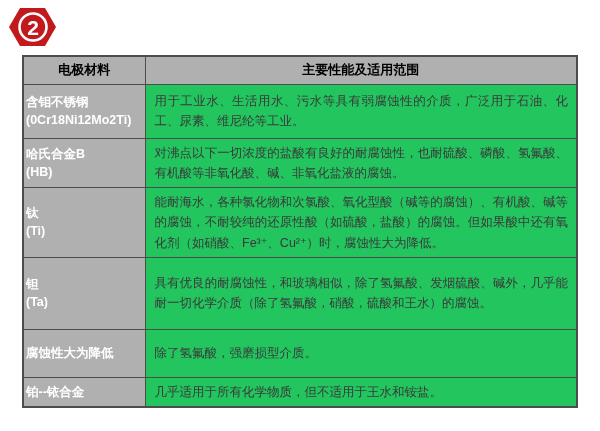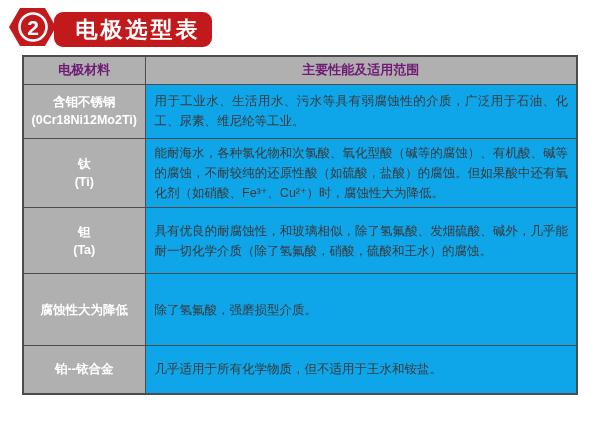--- a/index.html
+++ b/index.html
@@ -50,38 +50,38 @@
     width: 556px;
     border: 2px solid var(--border_dark, #4c4c4c);
   }
   .sel-table th, .sel-table td {
     border: 1px solid var(--border_dark, #4c4c4c);
     padding: 0;
   }
   .sel-table col.c-mat { width: 122px; }
   .sel-table th {
     background: var(--cell_gray, #b0b0b0);
-    color: #701a75;
+    color: #000000;
     font-size: 13px;
     font-weight: bold;
     height: 28px;
   }
   td.mat-cell {
     background: var(--cell_gray, #b0b0b0);
     color: #ffffff;
     font-weight: bold;
     font-size: 12.5px;
-    text-align: center;
+    text-align: left;
     vertical-align: middle;
     line-height: 1.45;
     padding: 2px;
   }
   td.mat-cell .mat-sub:empty { display: none; }
   td.desc-cell {
-    background: #0ea5e9;
+    background: #22c55e;
     color: var(--body_text, #3a3a3a);
     font-size: 12.5px;
     line-height: 1.62;
     padding: 4px 8px 4px 9px;
     text-align: justify;
     vertical-align: middle;
   }
   
   tbody tr:nth-child(1) { height: 54px; }
   tbody tr:nth-child(2) { height: 47px; }
@@ -93,43 +93,47 @@
 </style>
 </head>
 <body>
 
 <div class="header-area">
   <svg class="badge-svg" width="48" height="44" viewBox="0 0 48 44">
     <polygon points="1,22 12,3 37,3 48,22 37,41 12,41" fill="#c2191c"></polygon>
     <circle cx="25" cy="22" r="13.5" fill="none" stroke="#ffffff" stroke-width="2.6"></circle>
     <text x="25" y="29.5" text-anchor="middle" fill="#ffffff" font-size="21" font-weight="bold">2</text>
   </svg>
-  <div class="title-pill">
-    <span>电极选型表</span>
-  </div>
 </div>
 
 <table class="sel-table">
   <colgroup>
       <col class="c-mat">
       <col>
     </colgroup>
   <thead>
     <tr>
       <th>电极材料</th>
       <th>主要性能及适用范围</th>
     </tr>
   </thead>
   <tbody>
     <tr>
       <td class="mat-cell">
         <div class="mat-name">含钼不锈钢</div>
         <div class="mat-sub">(0Cr18Ni12Mo2Ti)</div>
       </td>
       <td class="desc-cell">用于工业水、生活用水、污水等具有弱腐蚀性的介质，广泛用于石油、化工、尿素、维尼纶等工业。</td>
+    </tr>
+    <tr>
+      <td class="mat-cell">
+        <div class="mat-name">哈氏合金B</div>
+        <div class="mat-sub">(HB)</div>
+      </td>
+      <td class="desc-cell">对沸点以下一切浓度的盐酸有良好的耐腐蚀性，也耐硫酸、磷酸、氢氟酸、有机酸等非氧化酸、碱、非氧化盐液的腐蚀。</td>
     </tr>
     <tr>
       <td class="mat-cell">
         <div class="mat-name">钛</div>
         <div class="mat-sub">(Ti)</div>
       </td>
       <td class="desc-cell">能耐海水，各种氯化物和次氯酸、氧化型酸（碱等的腐蚀）、有机酸、碱等的腐蚀，不耐较纯的还原性酸（如硫酸，盐酸）的腐蚀。但如果酸中还有氧化剂（如硝酸、Fe³⁺、Cu²⁺）时，腐蚀性大为降低。</td>
     </tr>
     <tr>
       <td class="mat-cell">

